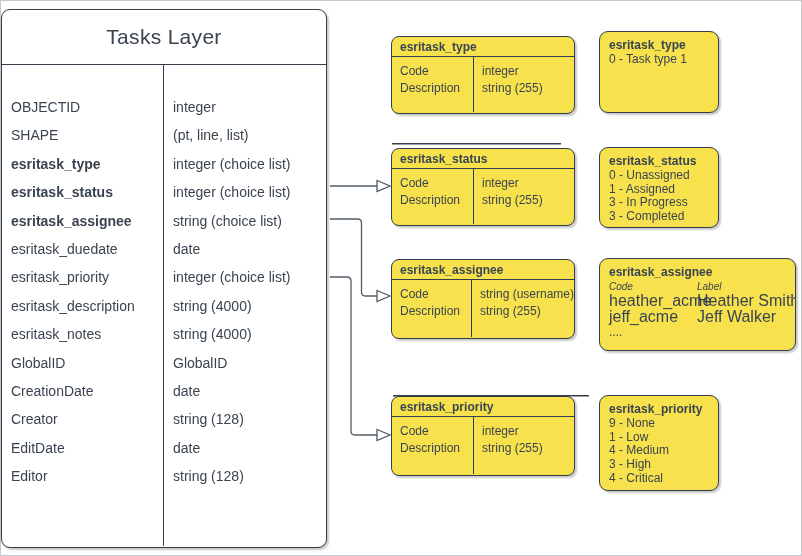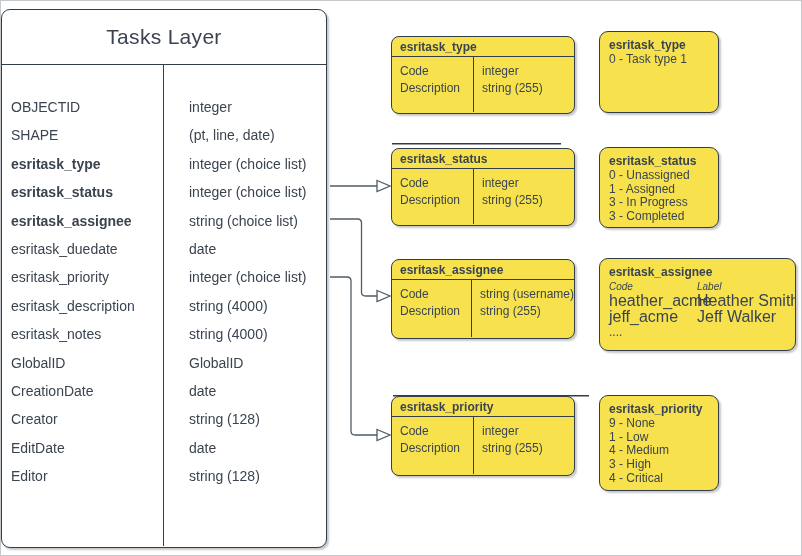--- a/index.html
+++ b/index.html
@@ -26,21 +26,21 @@
     border-radius: 9px;
     box-shadow: 2px 2px 2px rgba(0,0,0,0.22);
   }
   .tasks-header {
     height: 55px;
     border-bottom: 1.5px solid #343E4B;
     display: flex; align-items: center; justify-content: center;
     font-size: 21px;
     letter-spacing: 0.3px;
   }
-  .tasks-body { display: flex; height: calc(100% - 56.5px); gap: 16px; }
+  .tasks-body { display: flex; height: calc(100% - 56.5px); }
   .col-names {
     width: 162px;
     border-right: 1.5px solid #343E4B;
     padding: 28px 0 0 9px;
     overflow: hidden;
   }
   .col-types { flex: 1; padding: 28px 0 0 9px; overflow: hidden; }
   .trow {
     height: 28.4px; line-height: 28.4px;
     font-size: 14px; white-space: nowrap;
@@ -126,21 +126,21 @@
         <div class="trow">esritask_description</div>
         <div class="trow">esritask_notes</div>
         <div class="trow">GlobalID</div>
         <div class="trow">CreationDate</div>
         <div class="trow">Creator</div>
         <div class="trow">EditDate</div>
         <div class="trow">Editor</div>
       </div>
       <div class="col-types">
         <div class="trow">integer</div>
-        <div class="trow">(pt, line, date)</div>
+        <div class="trow">(pt, line, list)</div>
         <div class="trow">integer (choice list)</div>
         <div class="trow">integer (choice list)</div>
         <div class="trow">string (choice list)</div>
         <div class="trow">date</div>
         <div class="trow">integer (choice list)</div>
         <div class="trow">string (4000)</div>
         <div class="trow">string (4000)</div>
         <div class="trow">GlobalID</div>
         <div class="trow">date</div>
         <div class="trow">string (128)</div>

